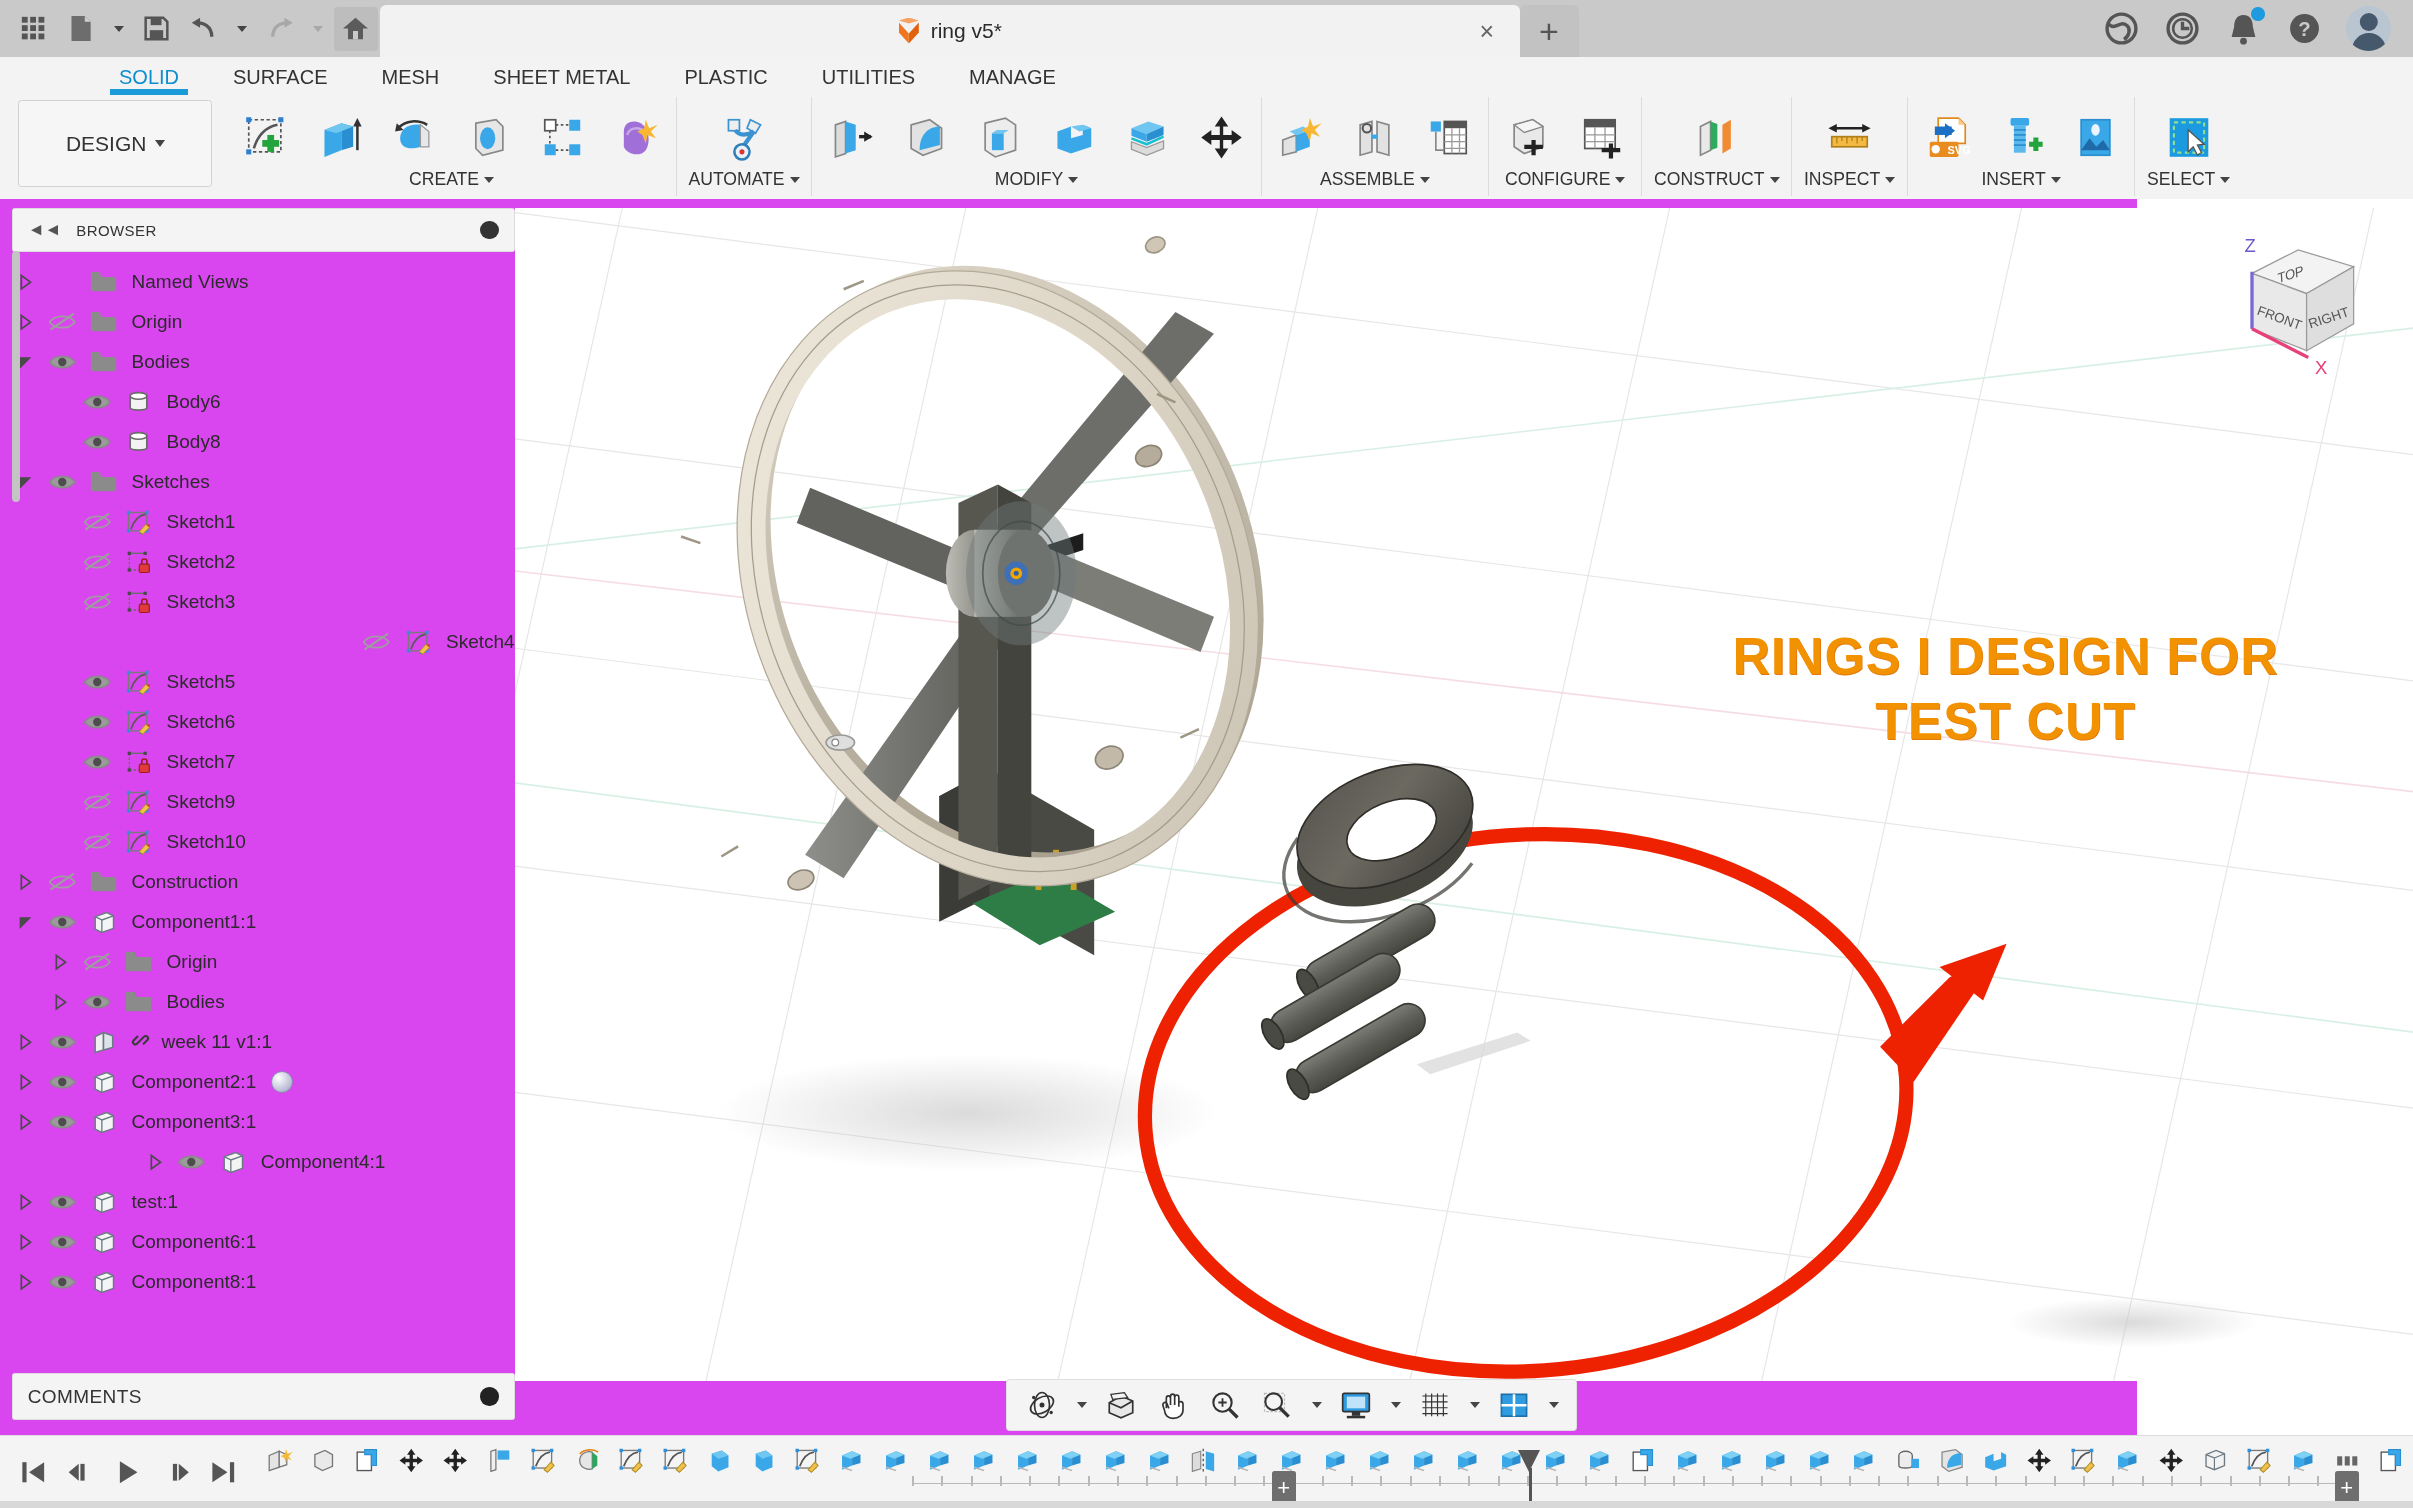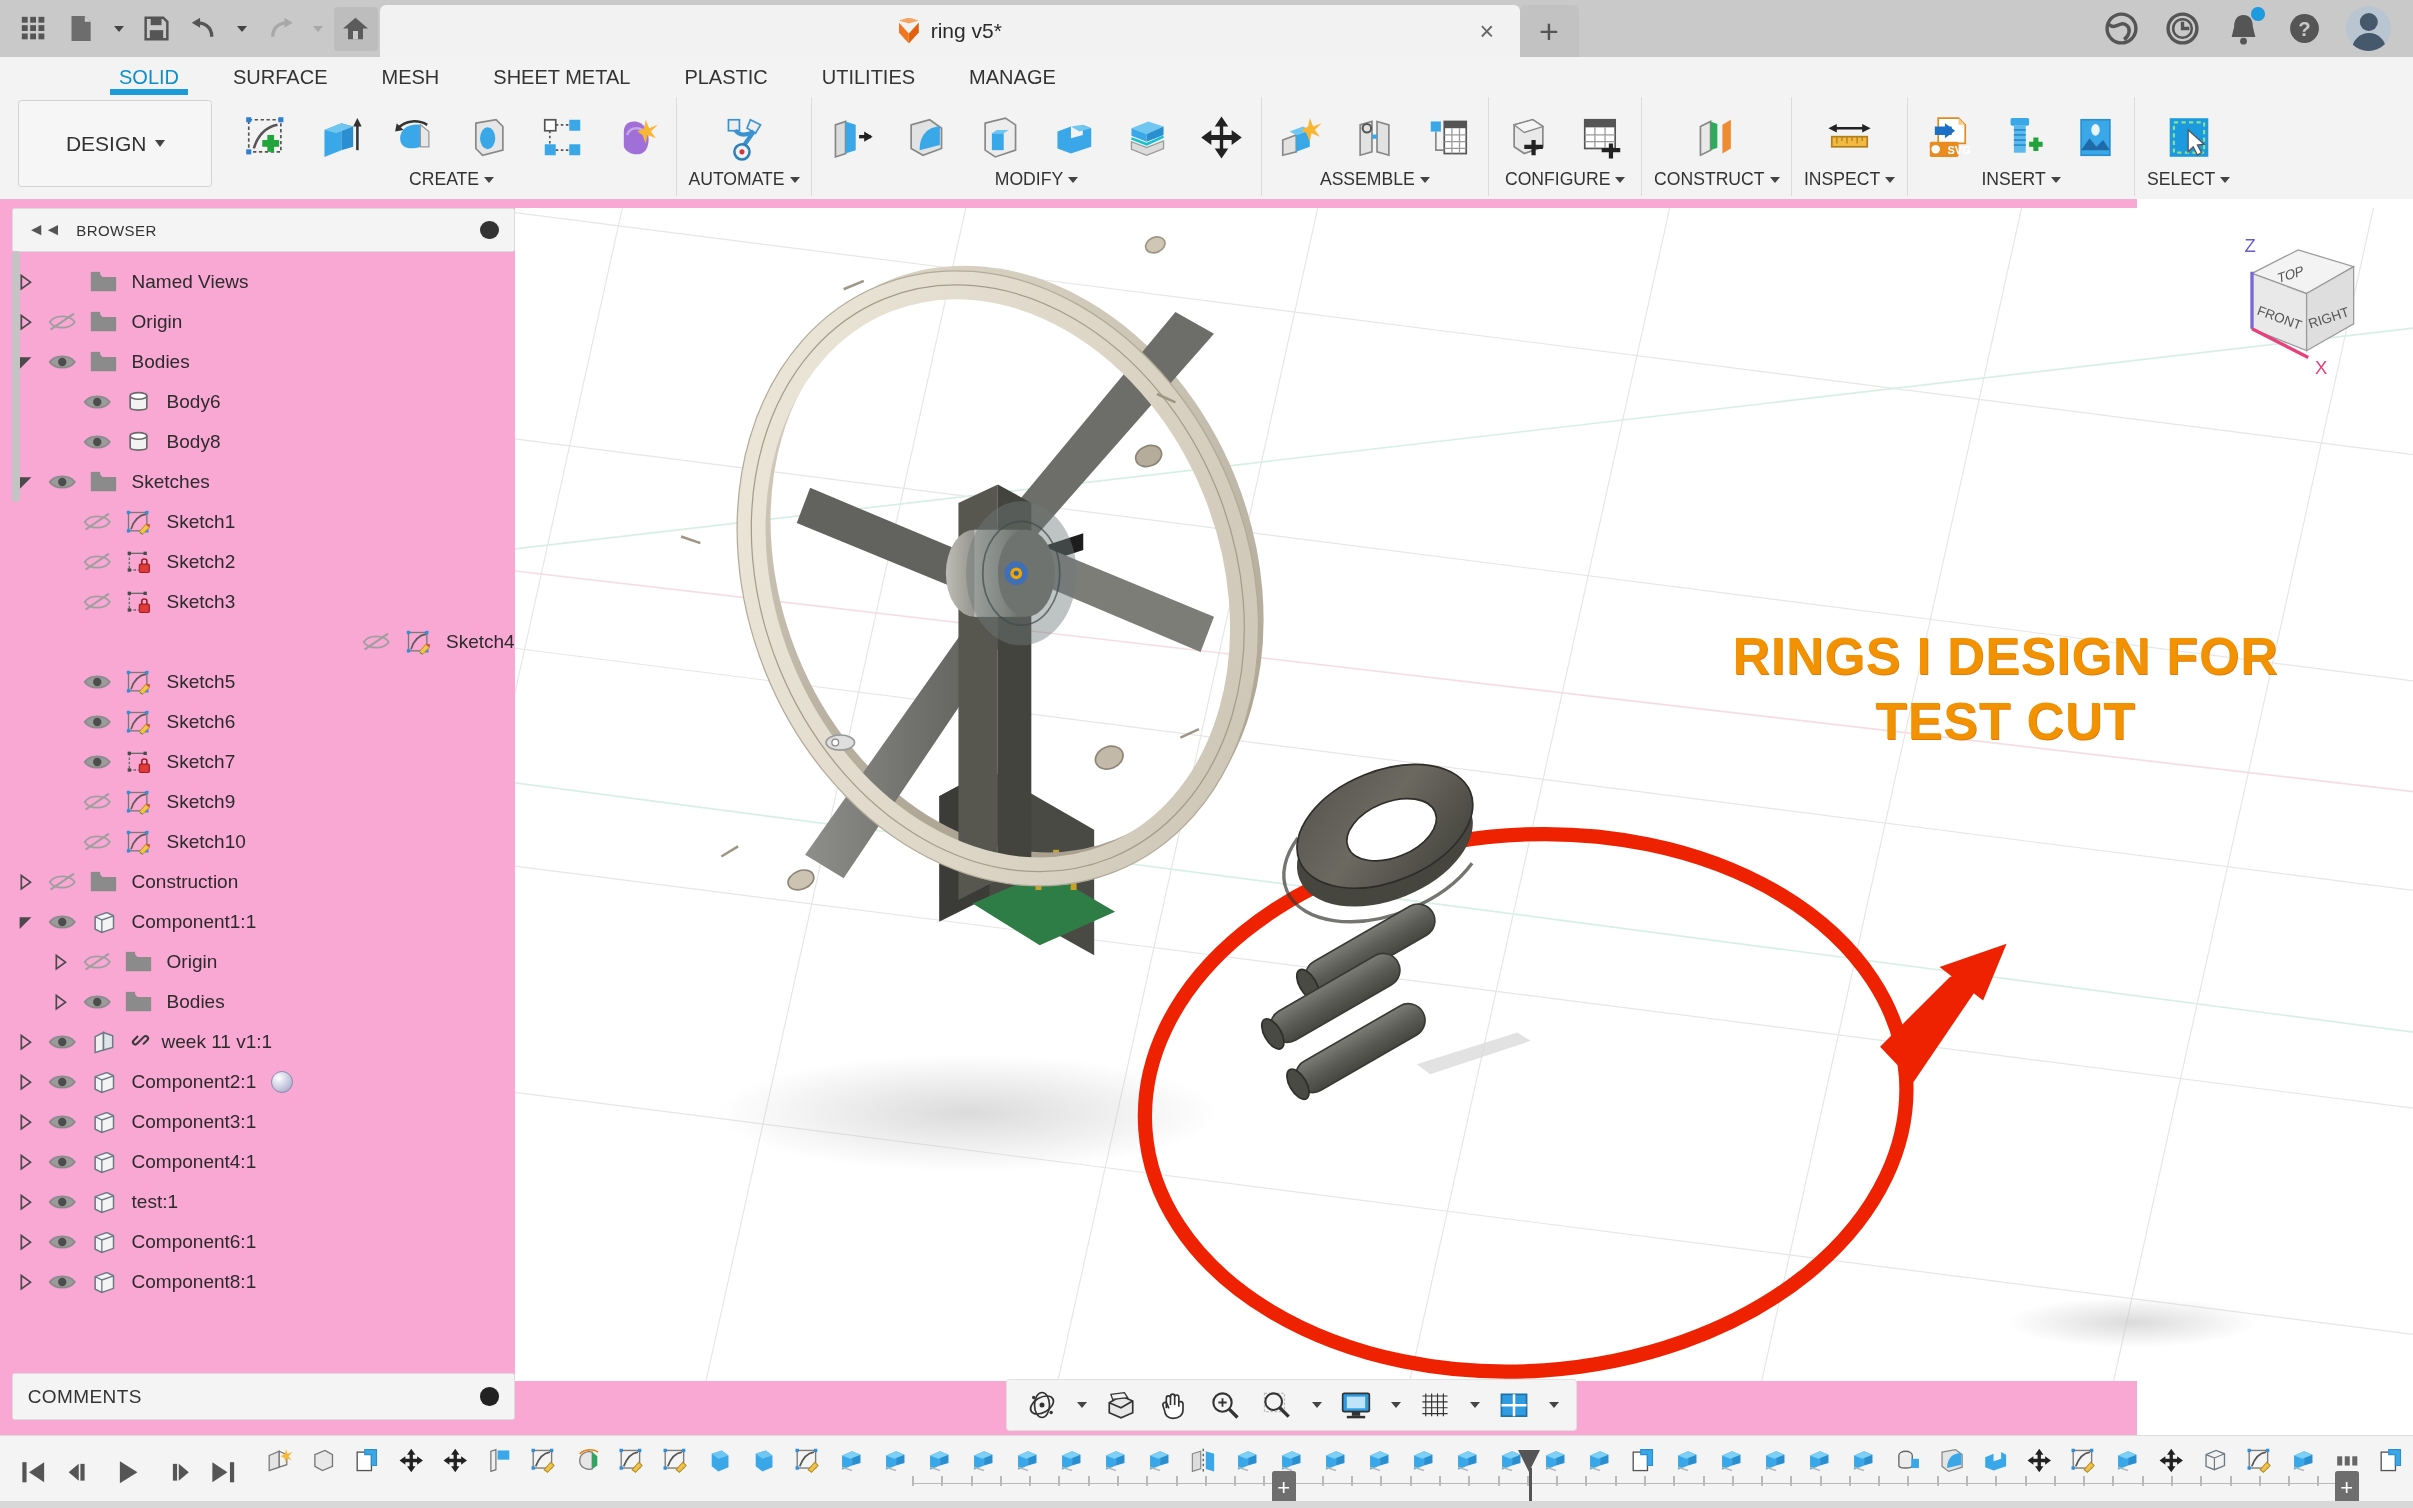--- a/index.html
+++ b/index.html
@@ -2,21 +2,21 @@
 <html style="font-size:13.4px"><head>
 <meta charset="utf-8">
 <style>
   * { box-sizing: border-box; margin:0; padding:0; }
   html,body { width:2413px; height:1508px; overflow:hidden; }
   body {
     font-family: "Liberation Sans", sans-serif;
     background:#ffffff;
     -webkit-font-smoothing:antialiased;
   }
-  #app { position:relative; width:2137px; height:1508px; background:#f9a8d4;border-radius:28px; }
+  #app { position:relative; width:2137px; height:1508px; background:#d946ef;border-radius:28px; }
 
   
   .titlebar{
     position:absolute; left:0; top:0; width:2413px; height:57px;
     background:#c9c9c9; display:flex; align-items:flex-end;
   }
   .qat{ display:flex; align-items:center; height:57px; padding-left:11.7px; gap:3.4px; }
   .qbtn{
     width:44px; height:44px; display:flex; align-items:center; justify-content:center;
     border-radius:3.4px; cursor:pointer;
@@ -1232,21 +1232,21 @@
           </span>
           <span class="ficon">
             <svg width="27" height="25" viewBox="0 0 32 30">
               <path d="M6 8 L20 3 L28 7 L28 22 L14 27 L6 23 Z" fill="#f4f4f4" stroke="#6c7a86" stroke-width="1.8"></path>
               <path d="M6 8 L14 12 L14 27" fill="none" stroke="#6c7a86" stroke-width="1.6"></path>
               <path d="M14 12 L28 7" fill="none" stroke="#6c7a86" stroke-width="1.6"></path>
             </svg>
           </span>
           <span class="tlabel">Component3:1</span>
         </div>
-        <div class="trow" style="padding-left: 0px;">
+        <div class="trow" style="padding-left: 0px; justify-content: center;">
           <span class="exp">
             <svg width="17" height="18.4" viewBox="0 0 20 22">
               <path d="M5 3 L16 11 L5 19 Z" fill="none" stroke="#4a4a4a" stroke-width="2"></path>
             </svg>
           </span>
           <span class="eye">
             <svg width="28.5" height="22" viewBox="0 0 34 26">
               <path d="M2 13 C8 4 26 4 32 13 C26 22 8 22 2 13 Z" fill="#9b9b9b" stroke="#8a8a8a" stroke-width="2"></path>
               <circle cx="17" cy="13" r="5" fill="#4d4d4d"></circle>
             </svg>

